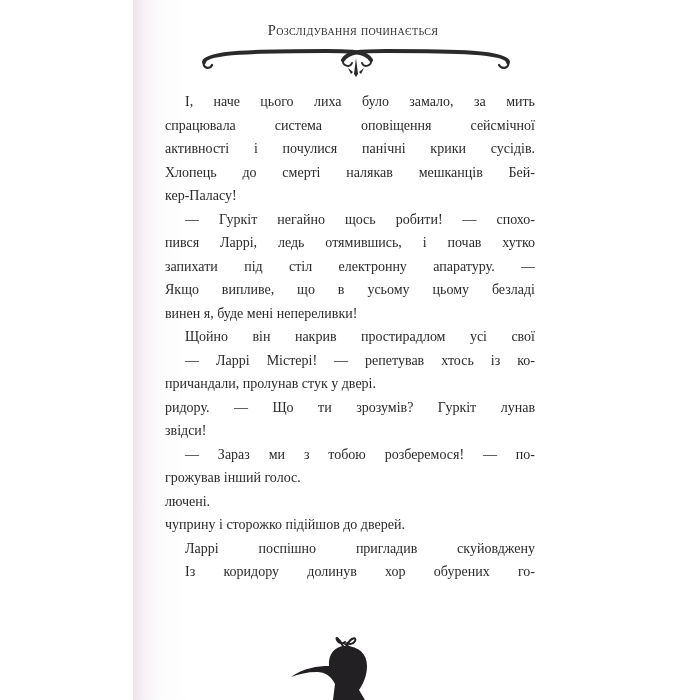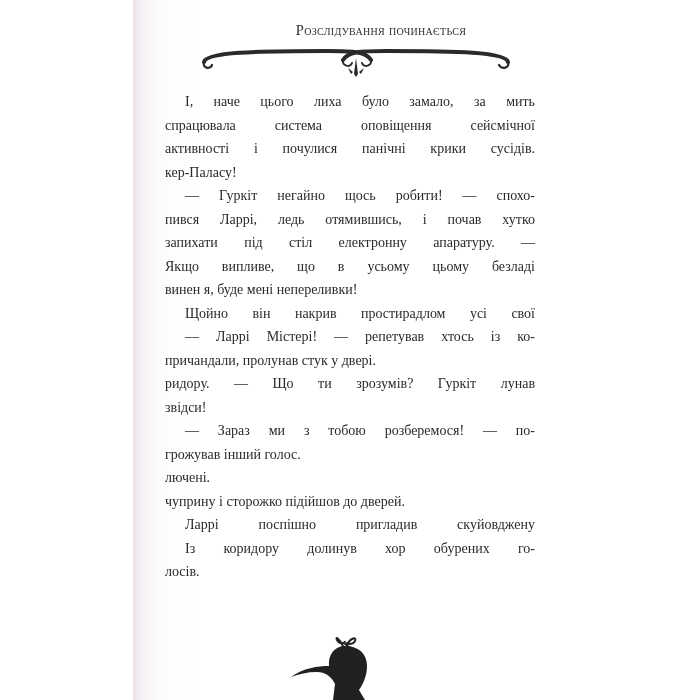--- a/index.html
+++ b/index.html
@@ -8,21 +8,21 @@
     background: #ffffff; position: relative;
     font-family: "DejaVu Serif", "Liberation Serif", serif;
   }
   .page {
     position: absolute; left: 133px; top: 0; width: 440px; height: 700px;
     background: linear-gradient(to right, #ece3ea 0px, #f6f1f5 10px, #fdfcfd 28px, #ffffff 60px);
   }
   .running-head {
     position: absolute; left: 0; width: 440px; top: 22px; text-align: center;
     font-family: "Liberation Serif", serif; font-size: 14.5px; color: #2f2d2e;
-    letter-spacing: 0.3px; font-variant: small-caps; padding-left: 28px;
+    letter-spacing: 0.3px; font-variant: small-caps;
   }
   .ornament { position: absolute; left: 63px; top: 46px; width: 320px; height: 34px; }
   .body-text {
     position: absolute; left: 32px; top: 90px; width: 370px;
     font-family: "Liberation Serif", serif; font-size: 14px; line-height: 23.5px;
     color: #2b2a2b; text-align: justify;
   }
   .line { display: block; white-space: nowrap; height: 23.5px; }
   .line.indent { padding-left: 20px; }
   .line.justify { text-align-last: justify; text-align: justify; white-space: normal; }
@@ -53,38 +53,38 @@
       <path d="M160 12 L158 28 L160 31 L162 28 Z"></path>
       <path d="M152 22 L157 26 L155 28 Z"></path>
       <path d="M168 22 L163 26 L165 28 Z"></path>
     </g>
   </svg>
 
   <div class="body-text">
     <span class="line indent justify">І, наче цього лиха було замало, за мить</span>
     <span class="line justify">спрацювала система оповіщення сейсмічної</span>
     <span class="line justify">активності і почулися панічні крики сусідів.</span>
+    <span class="line justify">Хлопець до смерті налякав мешканців Бей-</span>
     <span class="line">кер-Паласу!</span>
     <span class="line indent justify">— Гуркіт негайно щось робити! — спохо-</span>
     <span class="line justify">пився Ларрі, ледь отямившись, і почав хутко</span>
     <span class="line justify">запихати під стіл електронну апаратуру. —</span>
     <span class="line justify">Якщо випливе, що в усьому цьому безладі</span>
     <span class="line">винен я, буде мені непереливки!</span>
     <span class="line indent justify">Щойно він накрив простирадлом усі свої</span>
     <span class="line indent justify">— Ларрі Містері! — репетував хтось із ко-</span>
     <span class="line">причандали, пролунав стук у двері.</span>
     <span class="line justify">ридору. — Що ти зрозумів? Гуркіт лунав</span>
     <span class="line">звідси!</span>
     <span class="line indent justify">— Зараз ми з тобою розберемося! — по-</span>
     <span class="line">грожував інший голос.</span>
     <span class="line">лючені.</span>
     <span class="line">чуприну і сторожко підійшов до дверей.</span>
     <span class="line indent justify">Ларрі поспішно пригладив скуйовджену</span>
     <span class="line indent justify">Із коридору долинув хор обурених го-</span>
-    <span class="line">лосів.</span>
   </div>
 
   <div class="folio">
     <svg width="120" height="68" viewBox="0 0 120 68">
       <g fill="#222022">
         <path d="M18 45 C 30 36, 45 34, 56 34 C 55 22, 62 14, 72 14 C 86 14, 94 22, 94 34 C 94 44, 90 52, 86 58 L 92 68 L 60 68 L 62 52 C 58 44, 52 40, 44 40 C 34 40, 26 42, 18 45 Z"></path>
       </g>
       <g fill="none" stroke="#222022" stroke-width="2" stroke-linecap="round">
         <path d="M70 14 C 66 6, 62 4, 64 8 C 66 12, 70 12, 72 10"></path>
         <path d="M74 13 C 78 5, 84 5, 82 9 C 80 13, 76 12, 74 11"></path>

